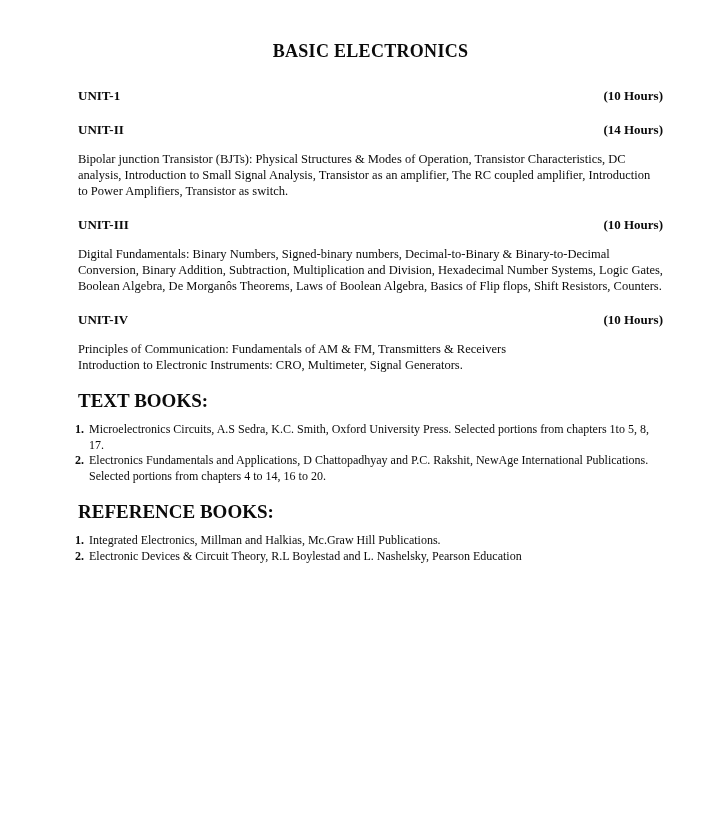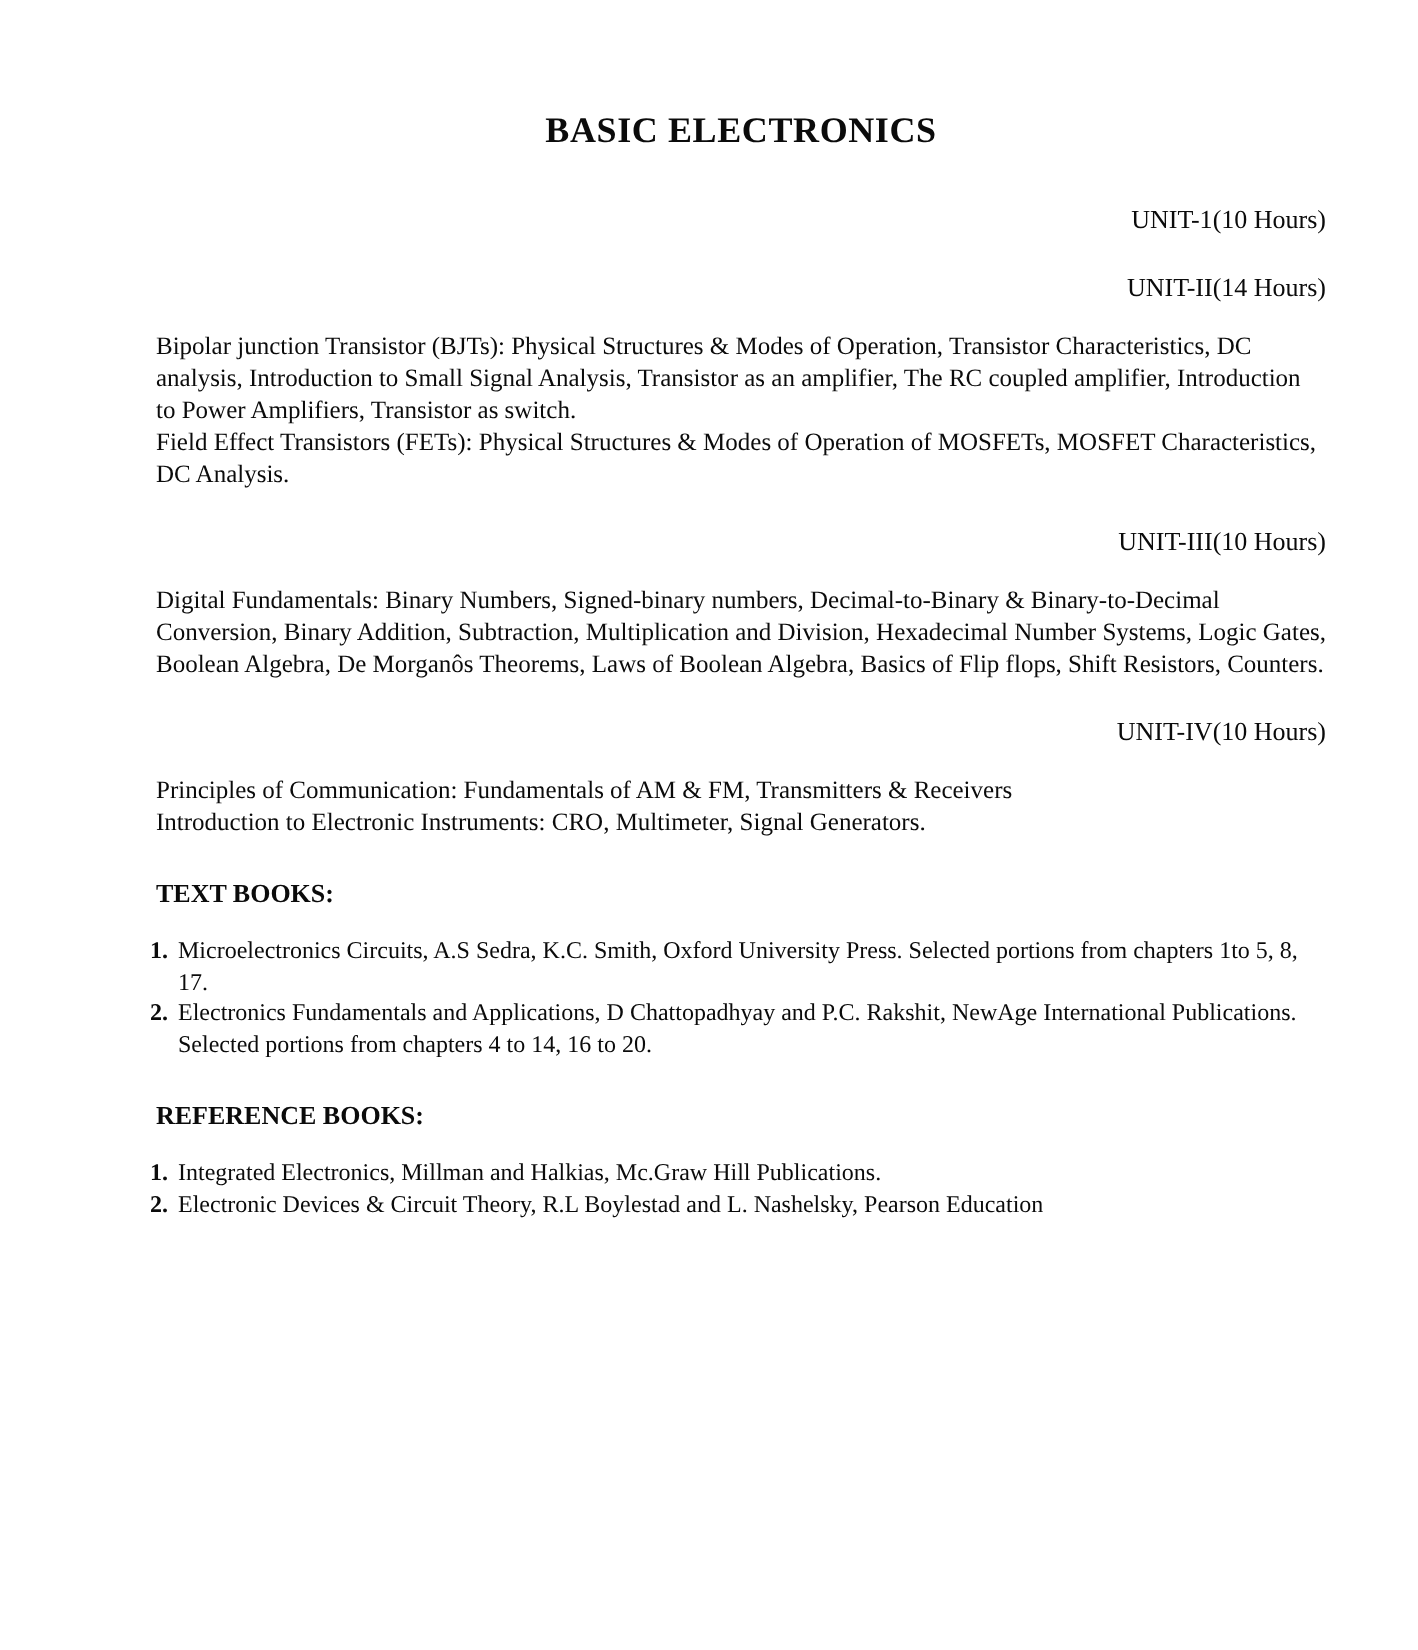--- a/index.html
+++ b/index.html
@@ -11,52 +11,52 @@
     width: 709px;
     height: 825px;
     font-family: "Liberation Serif", "DejaVu Serif", serif;
     color: #0b0b0b;
     overflow: hidden;
   }
   .page {
     box-sizing: border-box;
     width: 709px;
     height: 825px;
-    padding: 54px 46px 0 78px;
+    padding: 40px 46px 0 78px;
     background: #ffffff;
   }
   .doc-title {
     margin: 0 0 26px 0;
     font-size: 18px;
     font-weight: bold;
     text-align: center;
     letter-spacing: 0.3px;
     line-height: 22px;
   }
   .unit { margin-top: 18px; }
   .unit.first { margin-top: 0; }
   .unit-head {
     display: flex;
-    justify-content: flex-end;
+    justify-content: space-between;
     align-items: baseline;
-    font-weight: normal;
+    font-weight: bold;
     font-size: 13px;
     line-height: 16px;
     margin: 0 0 13px 0;
   }
   .para {
     margin: 0;
     font-size: 12.5px;
     line-height: 16px;
     white-space: pre-wrap;
   }
   .para.spaced { margin-top: 16px; }
   .books-head {
     font-weight: bold;
-    font-size: 13px;
+    font-size: 19px;
     line-height: 16px;
     margin: 20px 0 13px 0;
   }
   .book-list { margin: 0; }
   .book-item {
     display: flex;
     align-items: flex-start;
     font-size: 12px;
     line-height: 15.5px;
     margin-left: -3px;
@@ -84,21 +84,20 @@
       <span>(10 Hours)</span>
     </div>
   </section>
 
   <section class="unit">
     <div class="unit-head">
       <span>UNIT-II</span>
       <span>(14 Hours)</span>
     </div>
     <p class="para">Bipolar junction Transistor (BJTs): Physical Structures &amp; Modes of Operation, Transistor Characteristics, DC analysis, Introduction to Small Signal Analysis, Transistor as an amplifier, The RC coupled amplifier, Introduction to Power Amplifiers, Transistor as switch.</p>
-    <p class="para">Field Effect Transistors (FETs): Physical Structures &amp; Modes of Operation of MOSFETs, MOSFET Characteristics, DC Analysis.</p>
   </section>
 
   <section class="unit">
     <div class="unit-head">
       <span>UNIT-III</span>
       <span>(10 Hours)</span>
     </div>
     <p class="para">Digital Fundamentals: Binary Numbers, Signed-binary numbers, Decimal-to-Binary &amp; Binary-to-Decimal Conversion, Binary Addition, Subtraction, Multiplication and Division, Hexadecimal Number Systems, Logic Gates, Boolean Algebra, De Morganôs Theorems, Laws of Boolean Algebra, Basics of Flip flops, Shift Resistors, Counters.</p>
   </section>
 

